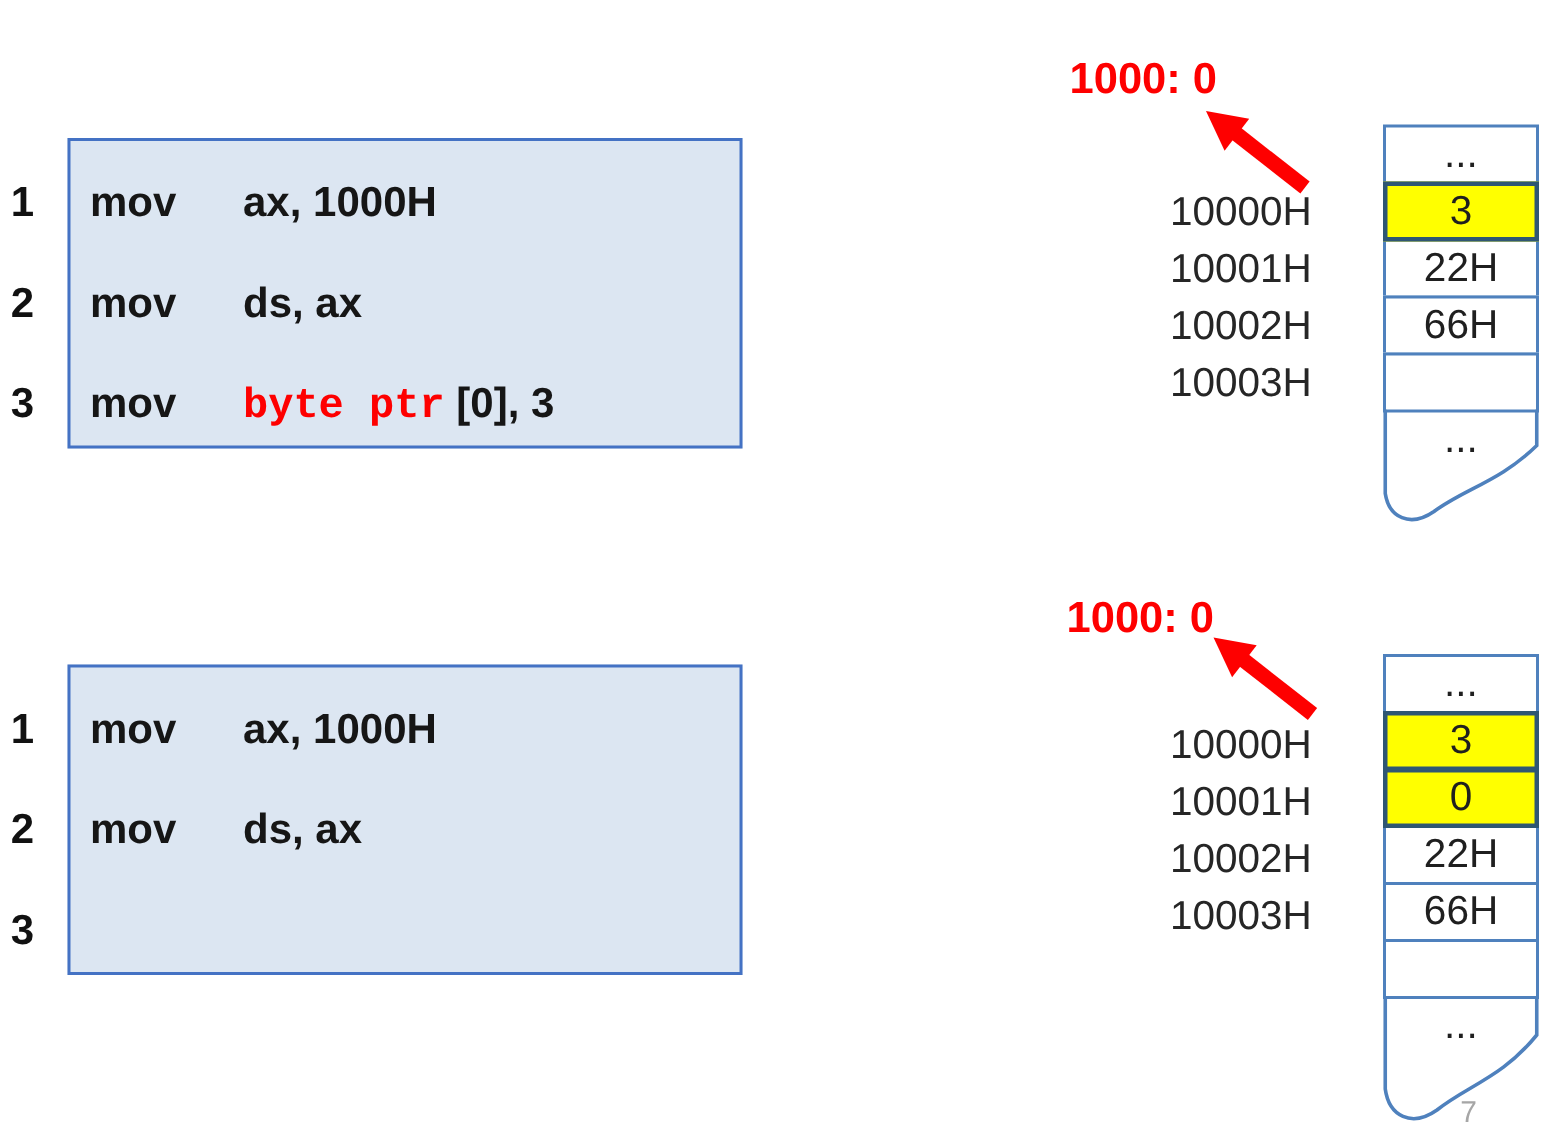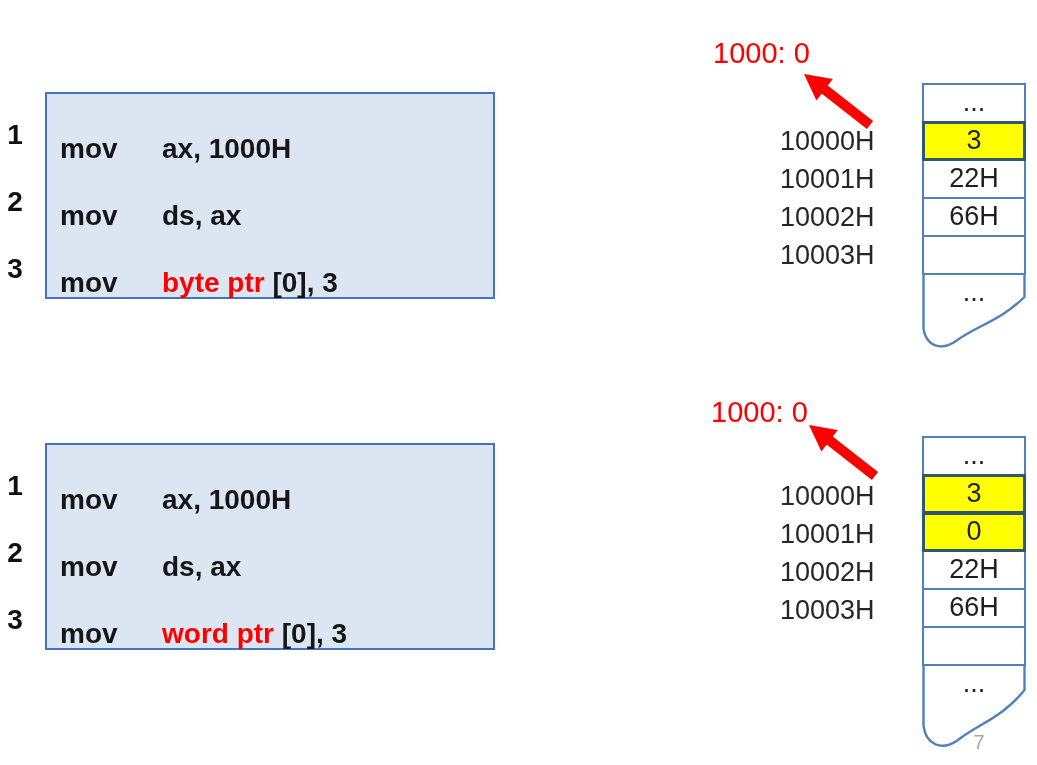--- a/index.html
+++ b/index.html
@@ -6,27 +6,27 @@
   body{
     width:1037px;height:765px;position:relative;background:#ffffff;
     font-family:"Liberation Sans", sans-serif;overflow:hidden;
   }
   
   .code-block{position:absolute;left:0;width:500px;}
   .gutter{position:absolute;left:0;top:9px;width:30px;}
   .line-no{height:67px;line-height:67px;text-align:center;
     font-size:28px;font-weight:bold;color:#111;}
   .code-box{margin-left:45px;width:450px;height:207px;box-sizing:border-box;
-    background:#dce6f2;border:2px solid #4472c4;padding-top:21px;}
+    background:#dce6f2;border:2px solid #4472c4;padding-top:7px;}
   .code-line{height:67px;line-height:67px;padding-left:13px;
     font-size:28px;font-weight:bold;color:#161616;white-space:pre;}
   .mn{display:inline-block;width:102px;}
-  .red-op{color:#fe0000;}
+  .red-op{color:#fe0000;font-family:Liberation Mono, monospace;}
   
-  .ptr-label{position:absolute;font-size:29px;font-weight:normal;color:#fe0000;
+  .ptr-label{position:absolute;font-size:29px;font-weight:bold;color:#fe0000;
     line-height:32px;white-space:pre;}
   .arrow-svg{position:absolute;width:92px;height:70px;}
   .addr{position:absolute;left:780px;width:133px;height:40px;line-height:40px;
     text-align:left;font-size:27px;color:#262626;}
   .mem-table{position:absolute;left:922px;width:104px;}
   .cell{width:104px;height:40px;box-sizing:border-box;background:#ffffff;
     border:2px solid #4f81bd;text-align:center;line-height:35px;
     font-size:27px;color:#1f1f1f;}
   .cell + .cell{margin-top:-2px;}
   .cell.hl{border:3px solid #2f5773;background:#ffff00;position:relative;z-index:2;
@@ -56,21 +56,20 @@
 
 <div class="code-block" style="top:443px">
   <div class="gutter">
     <div class="line-no">1</div>
     <div class="line-no">2</div>
     <div class="line-no">3</div>
   </div>
   <div class="code-box">
     <div class="code-line"><span class="mn">mov</span><span class="red-op"></span><span>ax, 1000H</span></div>
     <div class="code-line"><span class="mn">mov</span><span class="red-op"></span><span>ds, ax</span></div>
-    <div class="code-line"><span class="mn">mov</span><span class="red-op">word ptr</span><span> [0], 3</span></div>
   </div>
 </div>
 
 <div>
   <div class="ptr-label" style="left:713px;top:37px">1000: 0</div>
   <svg class="arrow-svg" style="left:794px;top:66px" viewBox="0 0 92 70">
     <line x1="76" y1="59" x2="30" y2="23" stroke="#fe0000" stroke-width="10"></line>
     <polygon points="10,8 22.4,34.5 38.8,13.1" fill="#fe0000"></polygon>
   </svg>
   <div class="addr" style="top:121px">10000H</div>

